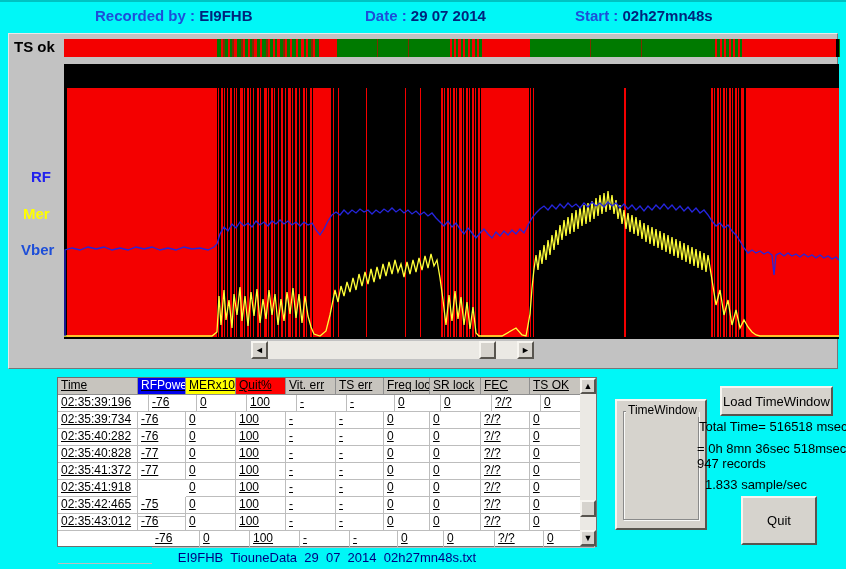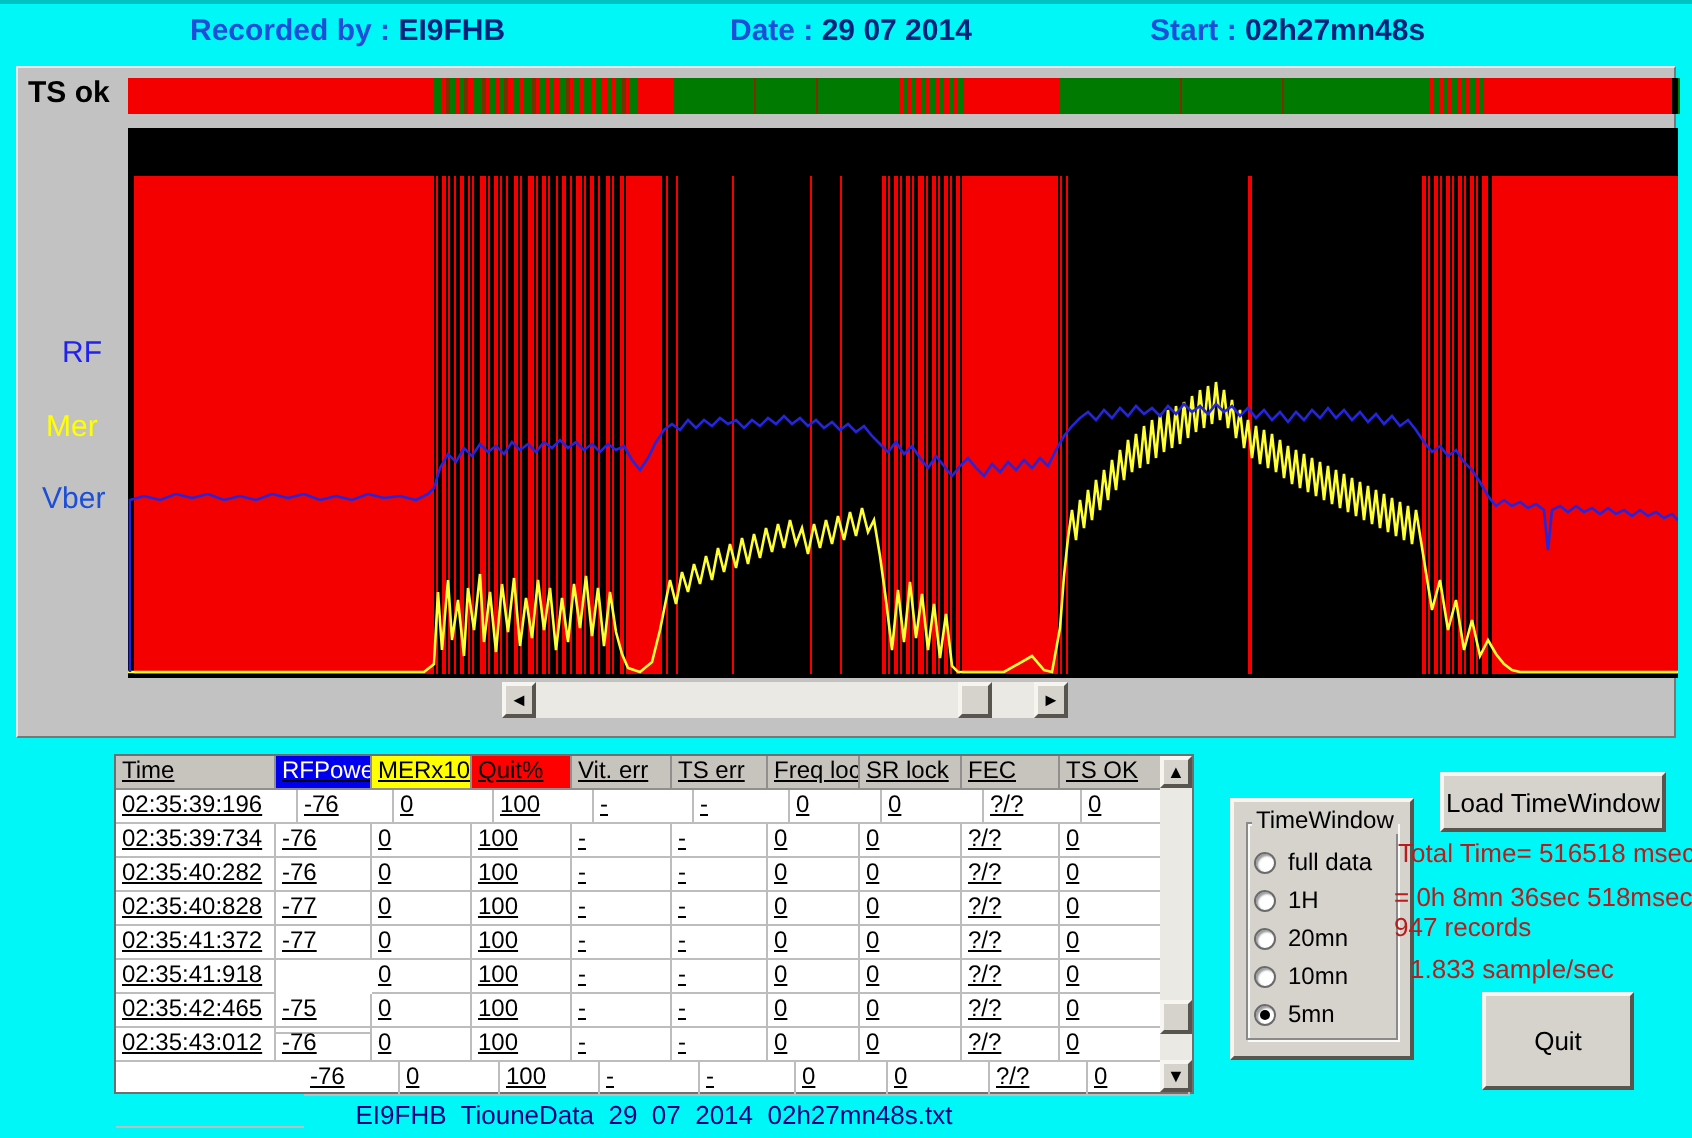--- a/index.html
+++ b/index.html
@@ -16,21 +16,21 @@
   
   #main-panel { position:absolute; left:8px; top:33px; width:830px; height:336px; background:#c2c2c2;
     border-top:1px solid #e9e9e9; border-left:1px solid #e9e9e9; border-right:1px solid #777; border-bottom:1px solid #777; }
   #ts-label { position:absolute; left:5px; top:4px; font-size:15px; font-weight:bold; color:#000; }
   #ts-bar { position:absolute; left:55px; top:5px; width:776px; height:18px; display:flex; overflow:hidden; background:#007a00; }
   #ts-bar > div { height:100%; flex:0 0 auto; }
 
   #chart-wrap { position:absolute; left:55px; top:30px; width:775px; height:275px; background:#000; }
   #chart-wrap svg { display:block; }
 
-  .legend { position:absolute; font-size:15px; font-weight:normal; }
+  .legend { position:absolute; font-size:15px; font-weight:bold; }
   #legend-rf { left:22px; top:134px; color:#2222ee; }
   #legend-mer { left:14px; top:171px; color:#ffff00; }
   #legend-vber { left:12px; top:207px; color:#1d4ed8; }
 
   
   .btn3d { background:#d6d3cd; border-top:2px solid #f7f5f0; border-left:2px solid #f7f5f0;
     border-right:2px solid #58554f; border-bottom:2px solid #58554f; color:#000;
     font-family:"Liberation Sans",sans-serif; display:flex; align-items:center; justify-content:center; cursor:default; }
   .sb-track { background:#ebe9e4; }
   .arrow-glyph { font-size:9px; color:#000; line-height:1; }
@@ -63,21 +63,21 @@
   #tw-options { position:absolute; left:10px; top:22px; right:2px; }
   .radio-row { display:flex; align-items:center; height:16px; margin-bottom:3px; }
   .radio-circle { width:11px; height:11px; border-radius:50%; background:#fff; margin-right:6px; flex:0 0 auto;
     border:1px solid #6a6a6a; box-shadow:inset 1px 1px 1px #9d9d9d; position:relative; }
   .radio-circle.on::after { content:""; position:absolute; left:2px; top:2px; width:5px; height:5px; border-radius:50%; background:#000; }
   .radio-label { font-size:12px; color:#000; }
 
   #load-btn { position:absolute; left:720px; top:386px; width:113px; height:30px; font-size:13px; }
   #quit-btn { position:absolute; left:741px; top:496px; width:76px; height:49px; font-size:13px; }
 
-  .stat { position:absolute; font-size:13px; color:#b91c1c; white-space:pre; }
+  .stat { position:absolute; font-size:13px; color:#000000; white-space:pre; }
   #stat1 { left:699px; top:419px; }
   #stat2 { left:697px; top:441px; }
   #stat3 { left:697px; top:456px; }
   #stat4 { left:705px; top:477px; }
 
   #status-line { position:absolute; left:57px; top:550px; width:540px; text-align:center;
     font-size:13px; color:#000080; white-space:pre; }
 </style>
 </head>
 <body>
@@ -398,42 +398,20 @@
     </div>
     <div id="v-down" class="btn3d">
         <span class="arrow-glyph">▼</span>
       </div>
   </div>
 </div>
 
 <div id="tw-panel">
   <div id="tw-title">TimeWindow</div>
   <div id="tw-box"></div>
-  <div id="tw-options">
-      <div class="radio-row">
-        <span class="radio-circle"></span>
-        <span class="radio-label">full data</span>
-      </div>
-      <div class="radio-row">
-        <span class="radio-circle"></span>
-        <span class="radio-label">1H</span>
-      </div>
-      <div class="radio-row">
-        <span class="radio-circle"></span>
-        <span class="radio-label">20mn</span>
-      </div>
-      <div class="radio-row">
-        <span class="radio-circle"></span>
-        <span class="radio-label">10mn</span>
-      </div>
-      <div class="radio-row">
-        <span class="radio-circle on"></span>
-        <span class="radio-label">5mn</span>
-      </div>
-    </div>
 </div>
 
 <div id="load-btn" class="btn3d">Load TimeWindow</div>
 
 <div class="stat" id="stat1">Total Time= 516518 msec</div>
 <div class="stat" id="stat2">= 0h 8mn 36sec 518msec</div>
 <div class="stat" id="stat3">947 records</div>
 <div class="stat" id="stat4">1.833 sample/sec</div>
 
 <div id="quit-btn" class="btn3d">Quit</div>

